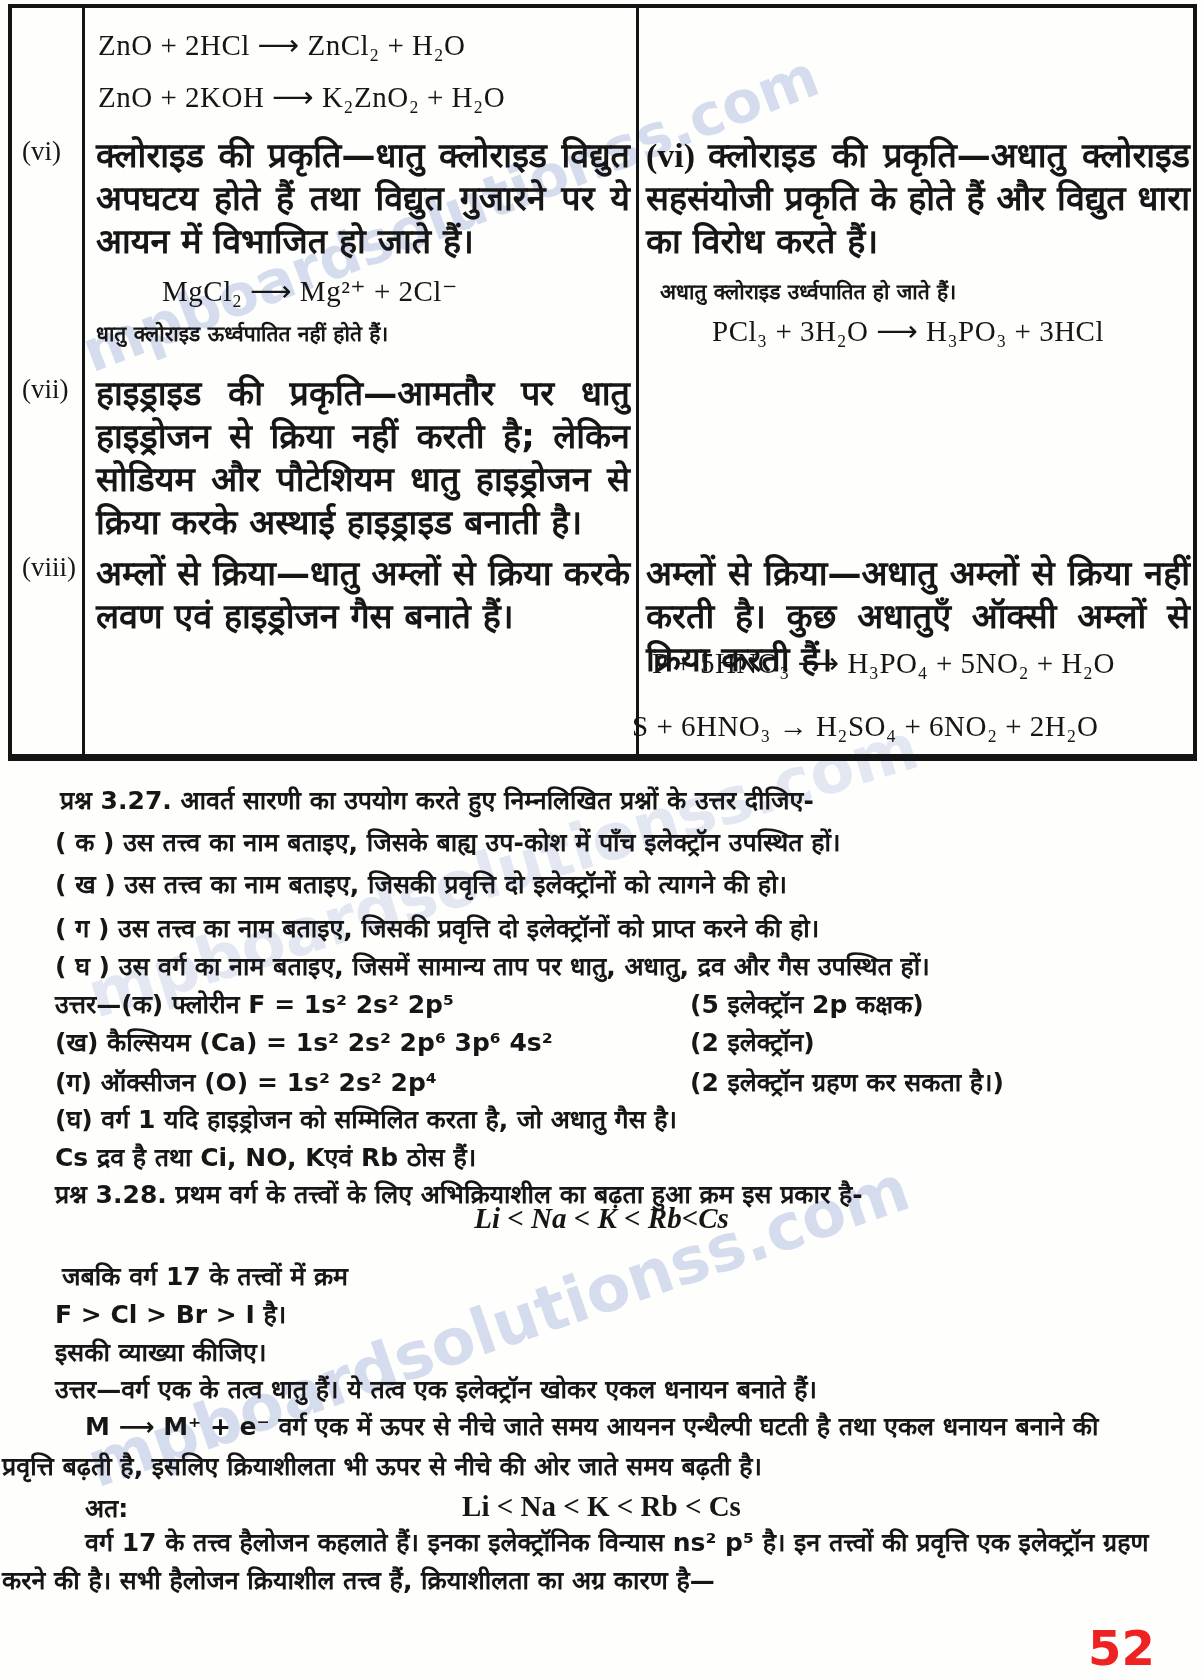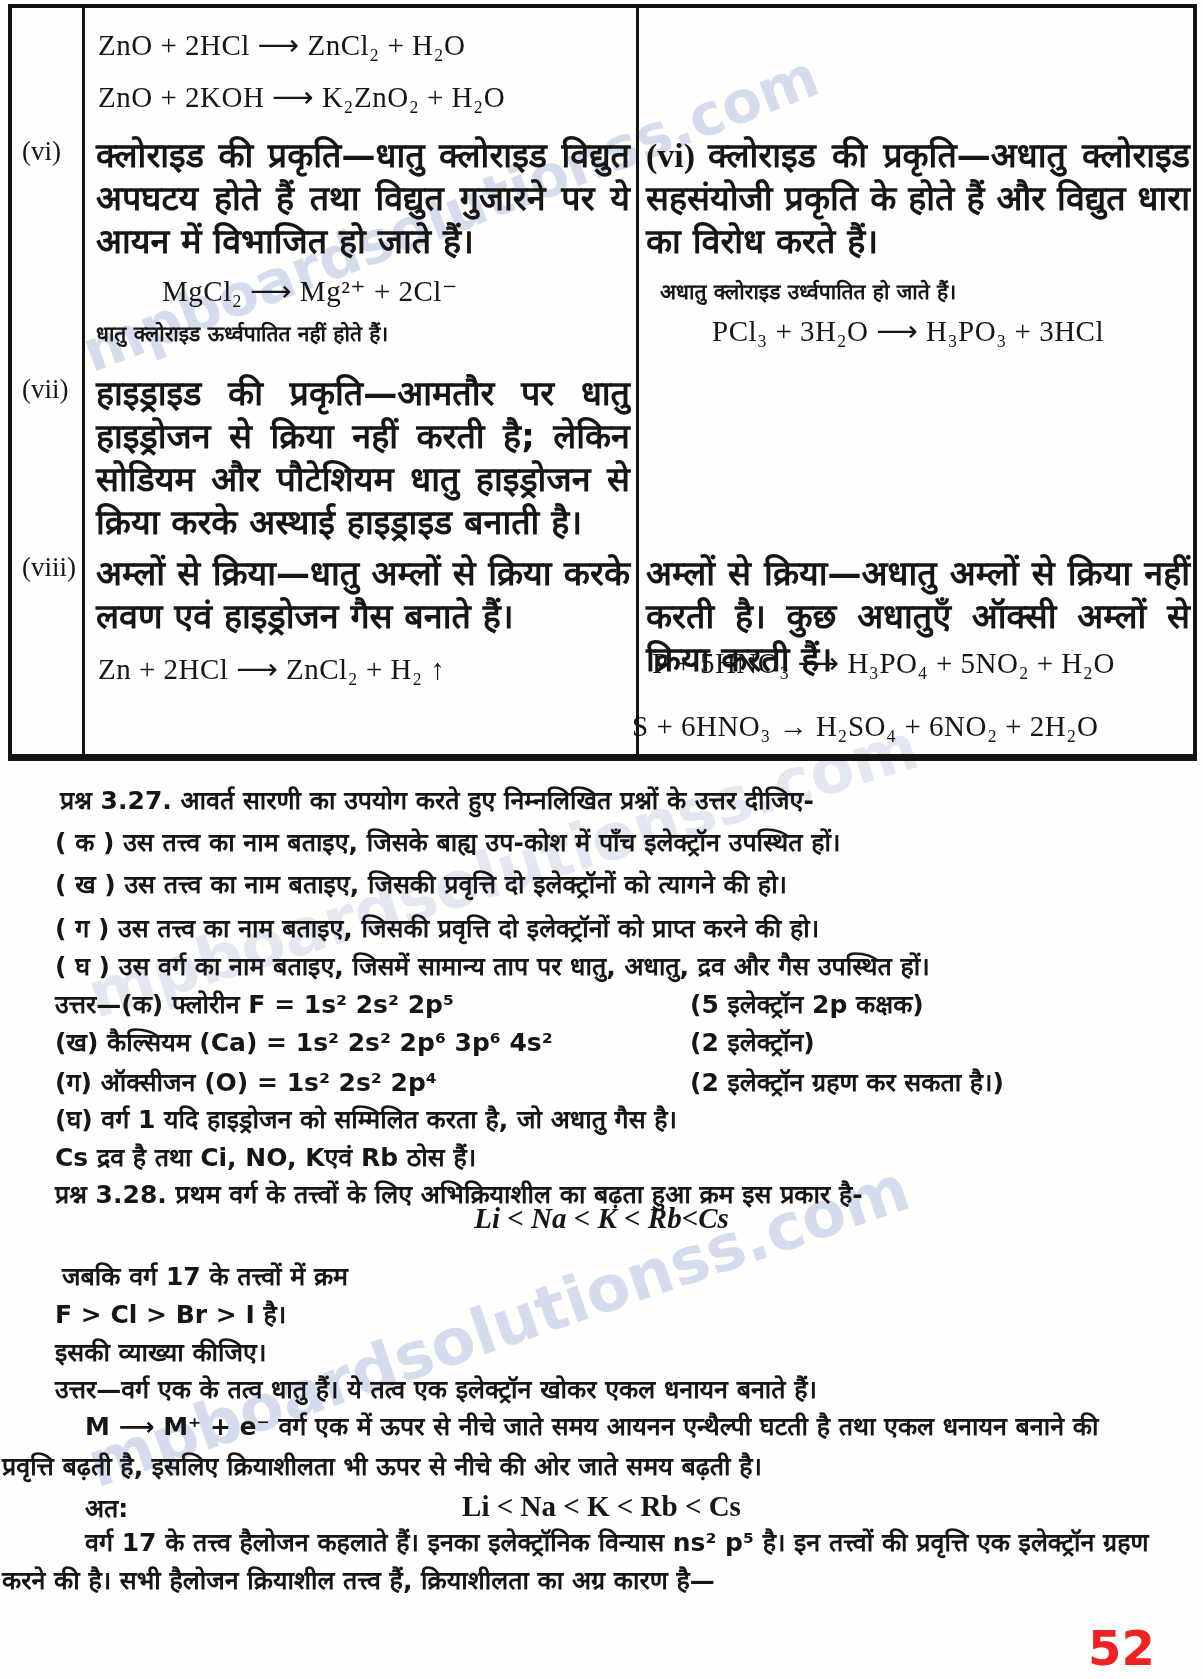--- a/index.html
+++ b/index.html
@@ -79,21 +79,20 @@
     <div class="cellblock eq" style="left:150px; top:266px;">MgCl₂ ⟶ Mg²⁺ + 2Cl⁻</div>
     <div class="cellblock note" style="left:84px; top:306px;">धातु क्लोराइड ऊर्ध्वपातित नहीं होते हैं।</div>
 
     <div class="cellblock para" style="left:84px; top:364px; width:534px;">
       <b>हाइड्राइड की प्रकृति—</b><span>आमतौर पर धातु हाइड्रोजन से क्रिया नहीं करती है; लेकिन सोडियम और पौटेशियम धातु हाइड्रोजन से क्रिया करके अस्थाई हाइड्राइड बनाती है।</span>
     </div>
 
     <div class="cellblock para" style="left:84px; top:544px; width:534px;">
       <b>अम्लों से क्रिया—</b><span>धातु अम्लों से क्रिया करके लवण एवं हाइड्रोजन गैस बनाते हैं।</span>
     </div>
-    <div class="cellblock eq" style="left:86px; top:644px;">Zn + 2HCl ⟶ ZnCl₂ + H₂ ↑</div>
 
     <div class="cellblock para" style="left:634px; top:126px; width:544px;">
       <span class="pfx">(vi) </span><b>क्लोराइड की प्रकृति—</b><span>अधातु क्लोराइड सहसंयोजी प्रकृति के होते हैं और विद्युत धारा का विरोध करते हैं।</span>
     </div>
     <div class="cellblock note" style="left:648px; top:264px;">अधातु क्लोराइड उर्ध्वपातित हो जाते हैं।</div>
     <div class="cellblock eq" style="left:700px; top:306px;">PCl₃ + 3H₂O ⟶ H₃PO₃ + 3HCl</div>
 
 
     <div class="cellblock para" style="left:634px; top:544px; width:544px;">
       <b>अम्लों से क्रिया—</b><span>अधातु अम्लों से क्रिया नहीं करती है। कुछ अधातुएँ ऑक्सी अम्लों से क्रिया करती हैं।</span>

